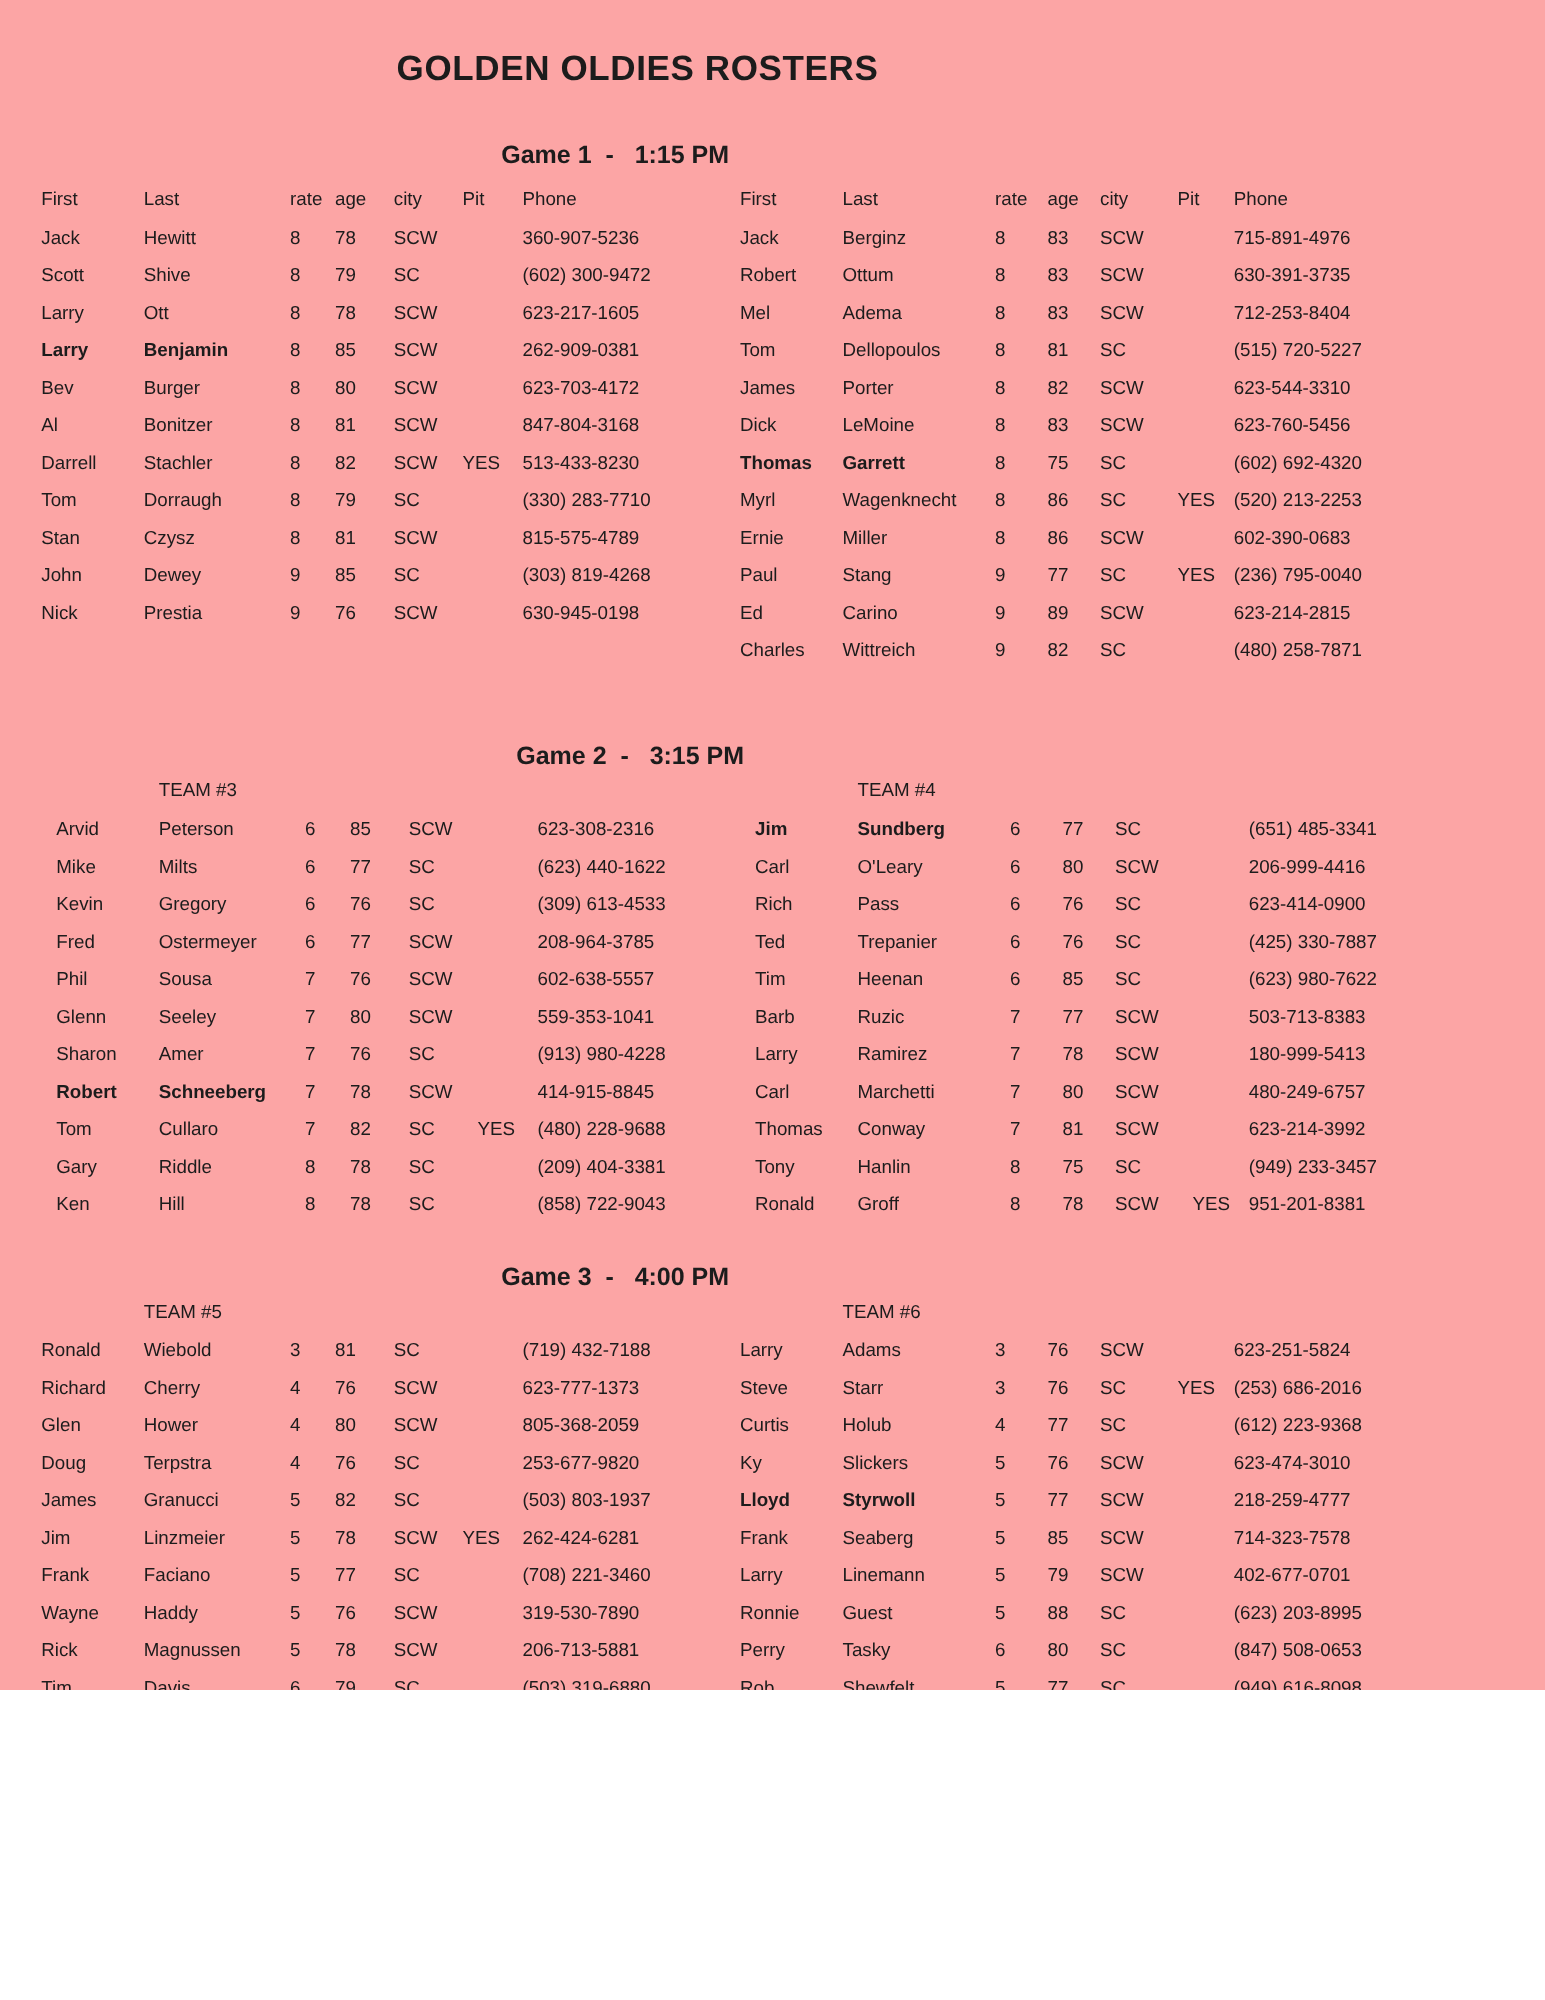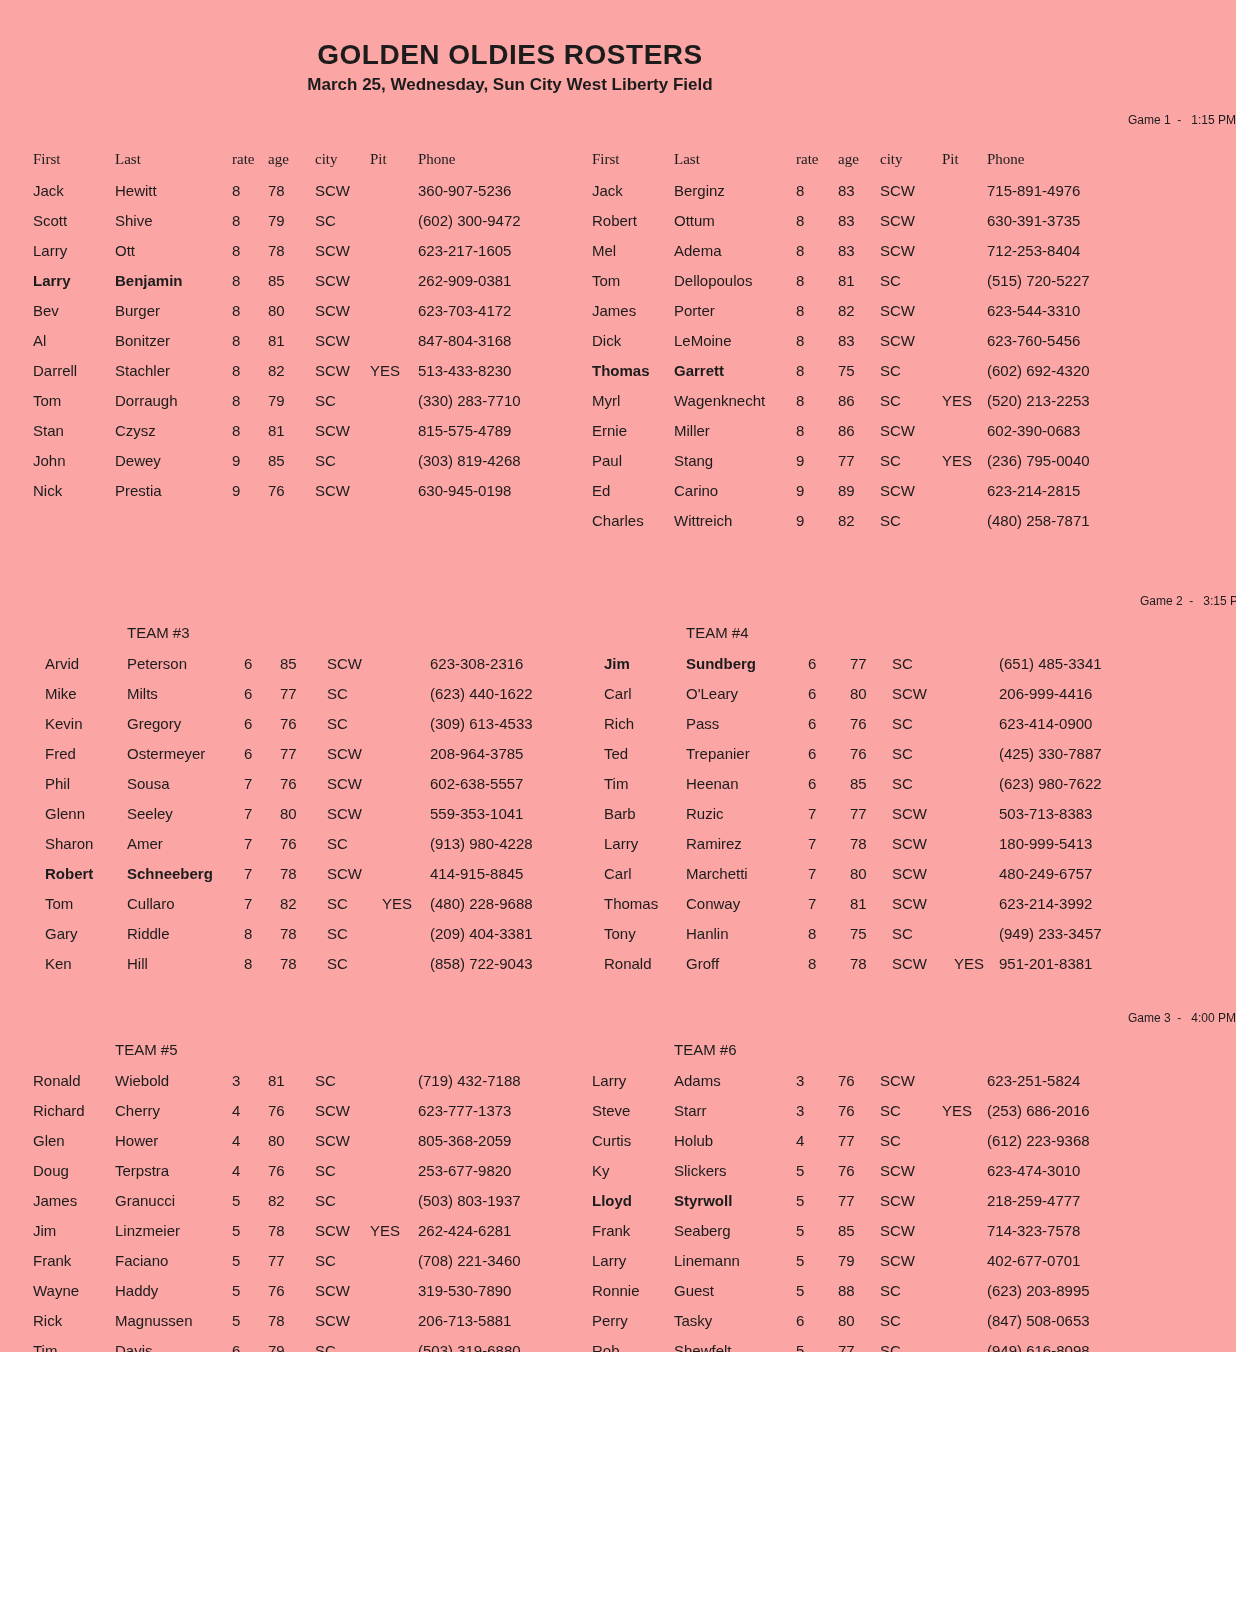--- a/index.html
+++ b/index.html
@@ -35,24 +35,23 @@
     position:absolute;
     left:0;
     width:1236px;
   }
   .game-0{top:113px;}
   .game-1{top:594px;margin-left:12px;}
   .game-2{top:1011px;}
   .game-header{
     margin-left:401px;
     height:20px;
-    font-size:12px;
-    font-weight:normal;
+    font-size:20px;
+    font-weight:bold;
     white-space:pre;
-    text-align:right;
   }
   .teams{
     display:flex;
     margin-top:10px;
   }
   .team-block{
     position:relative;
   }
   .team-block.left{margin-left:33px; width:526px;}
   .team-block.right{margin-left:33px; width:620px;}
@@ -69,41 +68,39 @@
   }
   .team-block.left .col-header, .team-block.left .prow{
     grid-template-columns:82px 117px 36px 47px 55px 48px 141px;
   }
   .team-block.right .col-header, .team-block.right .prow{
     grid-template-columns:82px 122px 42px 42px 62px 45px 225px;
   }
   .col-header{
     height:20px;
     margin-top:8px;
-    font-family:Liberation Serif, serif;
   }
   .rows{
     margin-top:8px;
   }
   .prow{
     height:30px;
     padding-top:3px;
     box-sizing:border-box;
     align-items:start;
   }
   .cell{overflow:visible;}
   .bold-name{font-weight:bold;}
 </style>
 </head>
 <body>
 
 <div class="page">
   <div class="title-block">
     <div class="doc-title">GOLDEN OLDIES ROSTERS</div>
-    <div class="doc-subtitle">March 25, Wednesday, Sun City West Liberty Field</div>
   </div>
   <div id="games-root">
       <div class="game-section game-0">
         <div class="game-header">Game 1  -   1:15 PM</div>
         <div class="teams">
           <div class="team-block left">
             <div class="col-header">
               <div class="cell">First</div>
               <div class="cell">Last</div>
               <div class="cell">rate</div>

